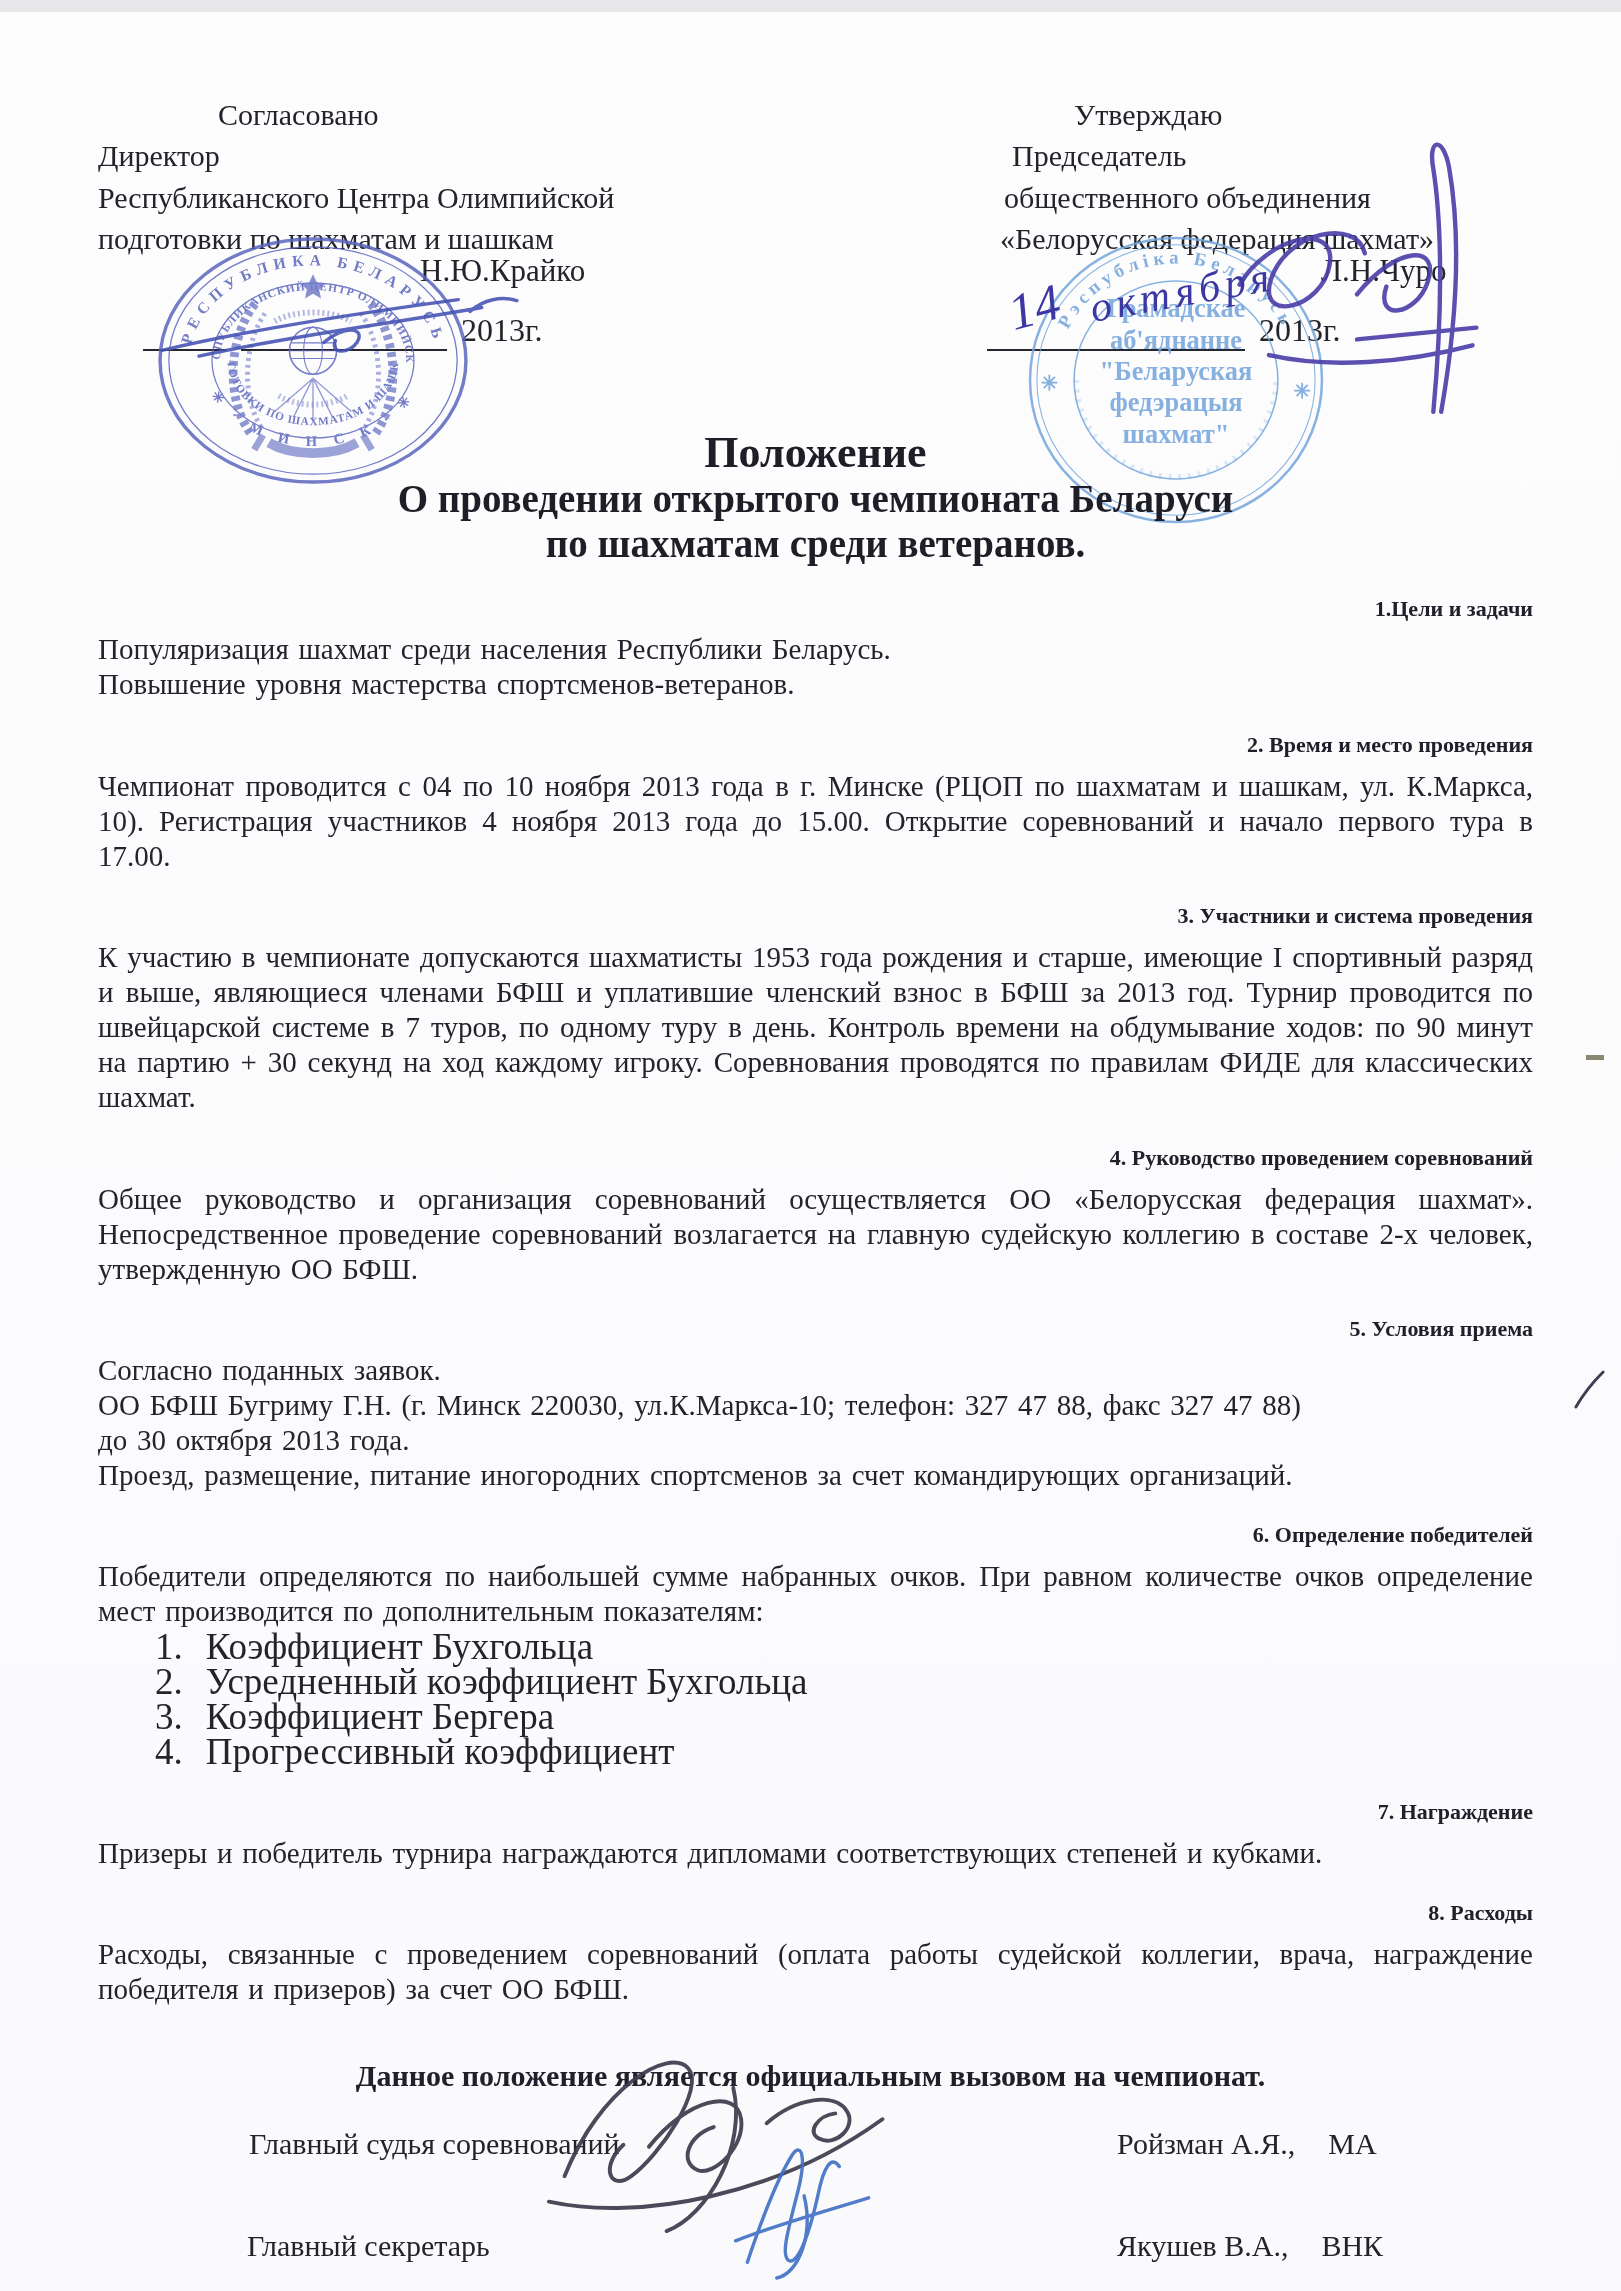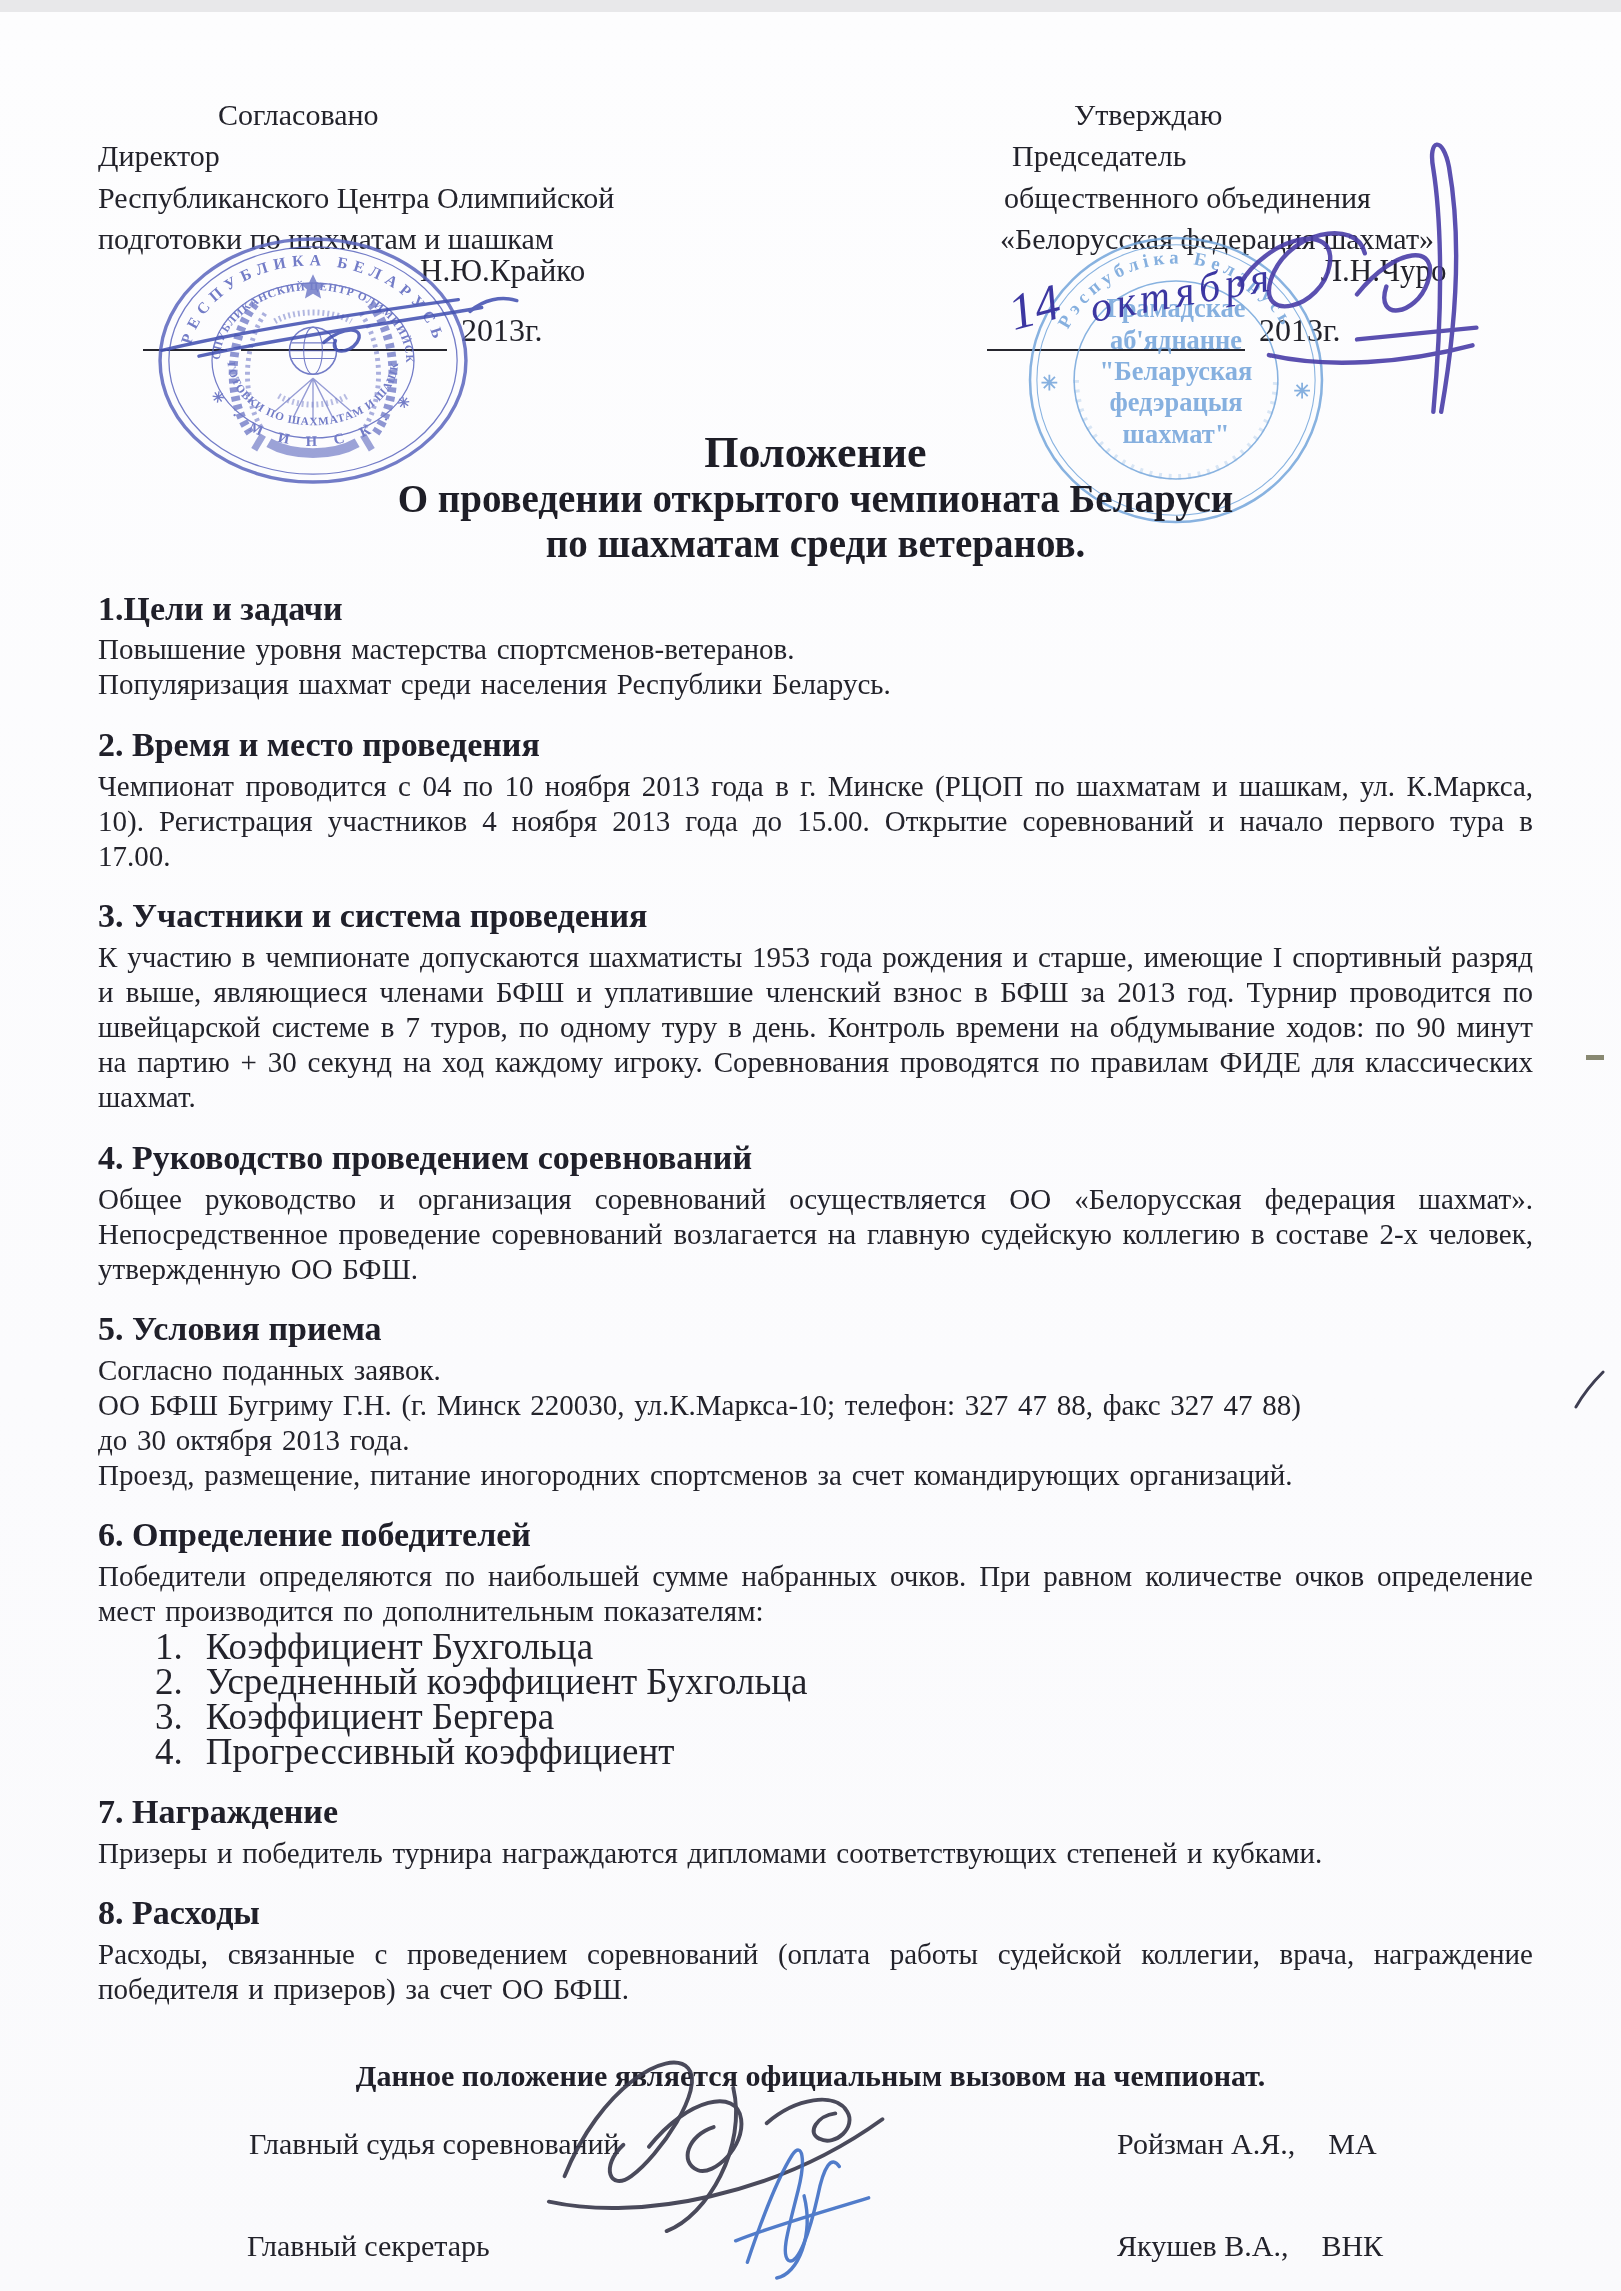--- a/index.html
+++ b/index.html
@@ -12,21 +12,21 @@
   .abs{position:absolute;}
   
   .hdr-line{font-size:30px;line-height:41px;white-space:nowrap;}
   .hdr-name{font-size:31px;white-space:nowrap;}
   .hdr-year{font-size:32px;white-space:nowrap;}
   .sig-line{border-bottom:2.9px solid #26262e;height:0;}
   
   .content{position:absolute;left:98px;right:88px;top:417px;}
   .doc-title{text-align:center;font-weight:700;font-size:44px;line-height:47px;color:#1e1e27;}
   .doc-subtitle{text-align:center;font-weight:700;font-size:39px;line-height:45px;color:#1e1e27;}
-  .sec-heading{text-align:left;font-weight:700;font-size:34px;line-height:37px;margin:23.5px 0 5.9px 0;color:#20202a;}
+  .sec-heading{text-align:right;font-weight:700;font-size:22px;line-height:37px;margin:23.5px 0 5.9px 0;color:#20202a;}
   .para{margin:0;font-size:29px;line-height:35px;text-align:justify;word-spacing:2.5px;}
   .para.lines{text-align:left;}
   .tiebreak-list{margin:0 0 0 94px;padding:0;font-size:37px;line-height:35px;}
   .tiebreak-list li{padding-left:13.7px;}
   .closing{position:absolute;left:0;width:100%;top:2047px;text-align:center;font-weight:700;font-size:30px;color:#20202a;}
   .signoff-role{font-size:30px;white-space:nowrap;}
   .signoff-name{font-size:30px;white-space:nowrap;}
   .rank-gap{display:inline-block;width:33px;}
   
   svg{display:block;}
@@ -144,22 +144,22 @@
     <span class="hw-month">октября</span>
   </div>
 
   <div class="content">
     <div class="doc-title">Положение</div>
     <div class="doc-subtitle">О проведении открытого чемпионата Беларуси</div>
     <div class="doc-subtitle">по шахматам среди ветеранов.</div>
     <div>
         <section>
           <h2 class="sec-heading">1.Цели и задачи</h2>
+          <p class="para lines">Популяризация шахмат среди населения Республики Беларусь.</p>
           <p class="para lines">Повышение уровня мастерства спортсменов-ветеранов.</p>
-          <p class="para lines">Популяризация шахмат среди населения Республики Беларусь.</p>
         </section>
         <section>
           <h2 class="sec-heading">2. Время и место проведения</h2>
           <p class="para">Чемпионат проводится с 04 по 10 ноября 2013 года в г. Минске (РЦОП по шахматам и шашкам, ул. К.Маркса, 10). Регистрация участников 4 ноября 2013 года до 15.00. Открытие соревнований и начало первого тура в 17.00.</p>
         </section>
         <section>
           <h2 class="sec-heading">3. Участники и система проведения</h2>
           <p class="para">К участию в чемпионате допускаются шахматисты 1953 года рождения и старше, имеющие I спортивный разряд и выше, являющиеся членами БФШ и уплатившие членский взнос в БФШ за 2013 год. Турнир проводится по швейцарской системе в 7 туров, по одному туру в день. Контроль времени на обдумывание ходов: по 90 минут на партию + 30 секунд на ход каждому игроку. Соревнования проводятся по правилам ФИДЕ для классических шахмат.</p>
         </section>
         <section>

